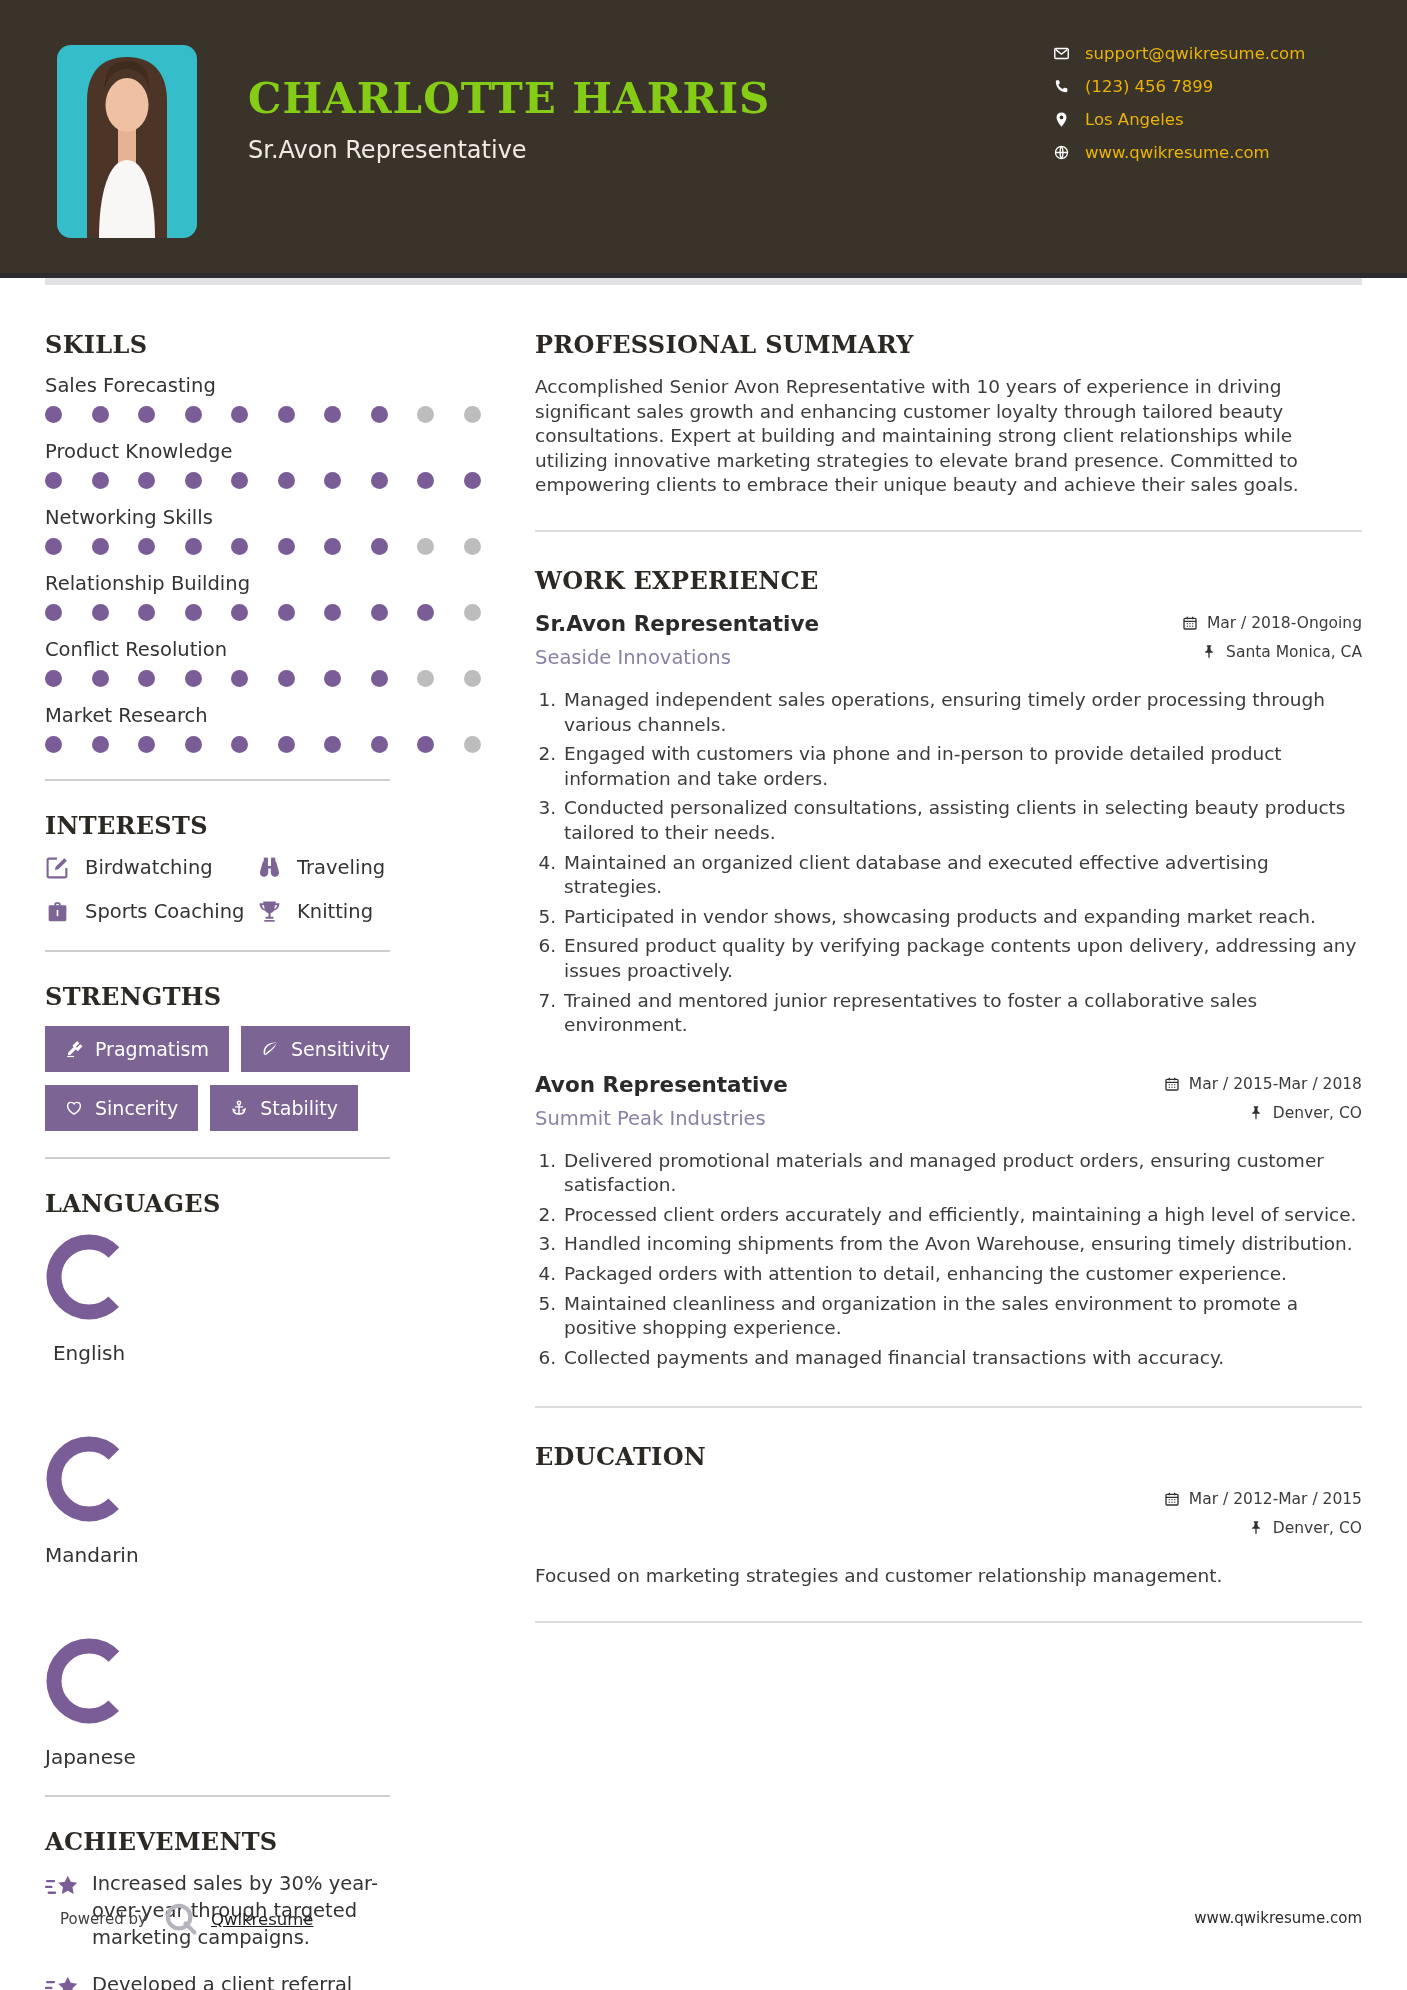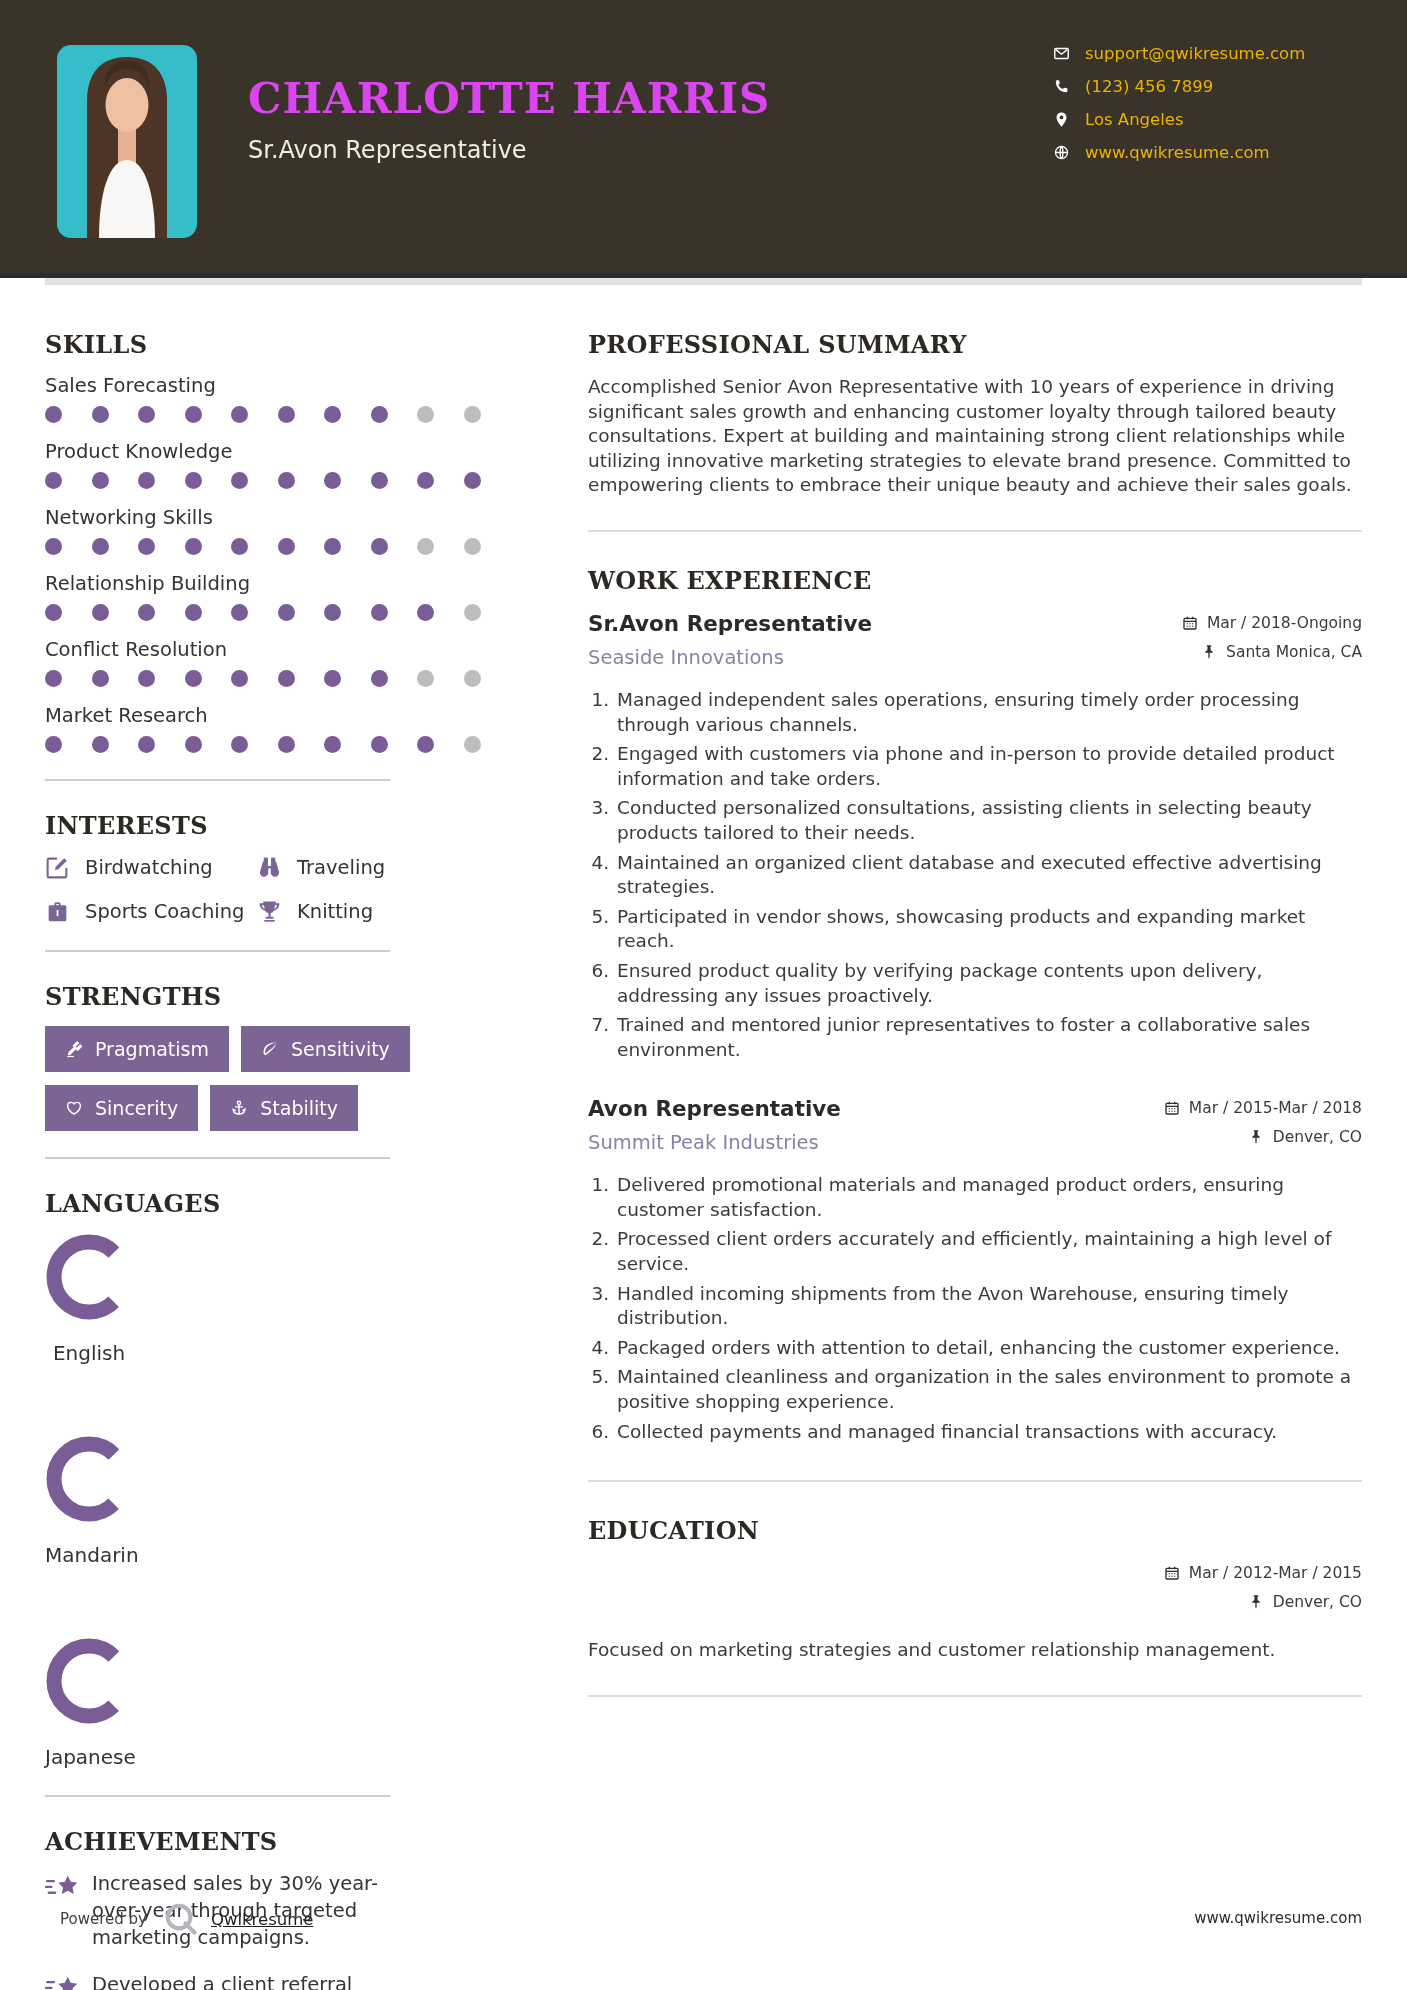--- a/index.html
+++ b/index.html
@@ -6,33 +6,33 @@
   body{width:1407px;height:1990px;position:relative;font-family:"DejaVu Sans",sans-serif;overflow:hidden;}
   .page{width:1407px;height:1990px;position:relative;background:#fff;}
 
   
   .header{height:273px;background:#3a3329;position:relative;}
   .header-line{height:5px;background:#2c2c2e;}
   .header-strip{height:7px;background:#e2e2e4;margin:0 45px;}
   .photo{position:absolute;left:57px;top:45px;width:140px;height:193px;border-radius:14px;overflow:hidden;}
   .photo svg{display:block;width:100%;height:100%;}
   .idblock{position:absolute;left:248px;top:74px;}
-  .idblock h1{margin:0;font-family:"DejaVu Serif",serif;font-weight:700;font-size:42px;letter-spacing:1px;color:#d946ef;}
+  .idblock h1{margin:0;font-family:"DejaVu Serif",serif;font-weight:700;font-size:42px;letter-spacing:1px;color:#84cc16;}
   .subtitle{margin-top:13px;font-size:24px;color:#efece4;}
   .contact{position:absolute;left:1053px;top:44px;}
   .contact-row{display:flex;align-items:center;margin-bottom:15px;height:18px;}
   .contact-row .ic{width:17px;height:17px;color:#ffffff;flex:none;}
   .contact-row .ctext{margin-left:15px;font-size:16.5px;color:#eab308;white-space:nowrap;}
 
   .ic svg{width:100%;height:100%;display:block;}
 
   
   .content{display:flex;padding:45px 45px 0 45px;align-items:flex-start;}
   .left{width:455px;flex:none;}
-  .right{flex:1;margin-left:88px;min-width:0;}
+  .right{flex:1;margin-left:35px;min-width:0;}
 
   h2.section{margin:0 0 16px 0;font-family:"DejaVu Serif",serif;font-weight:700;font-size:24px;letter-spacing:.3px;color:#2c2924;}
   .left h2.section{margin-bottom:15px;}
 
   .sdiv{border-top:2px solid #cdcdcd;width:345px;margin:26px 0 30px 0;}
   .rdiv{border-top:2px solid #dcdcdc;margin:32px 0 34px 0;}
 
   
   .skill-label{font-size:19.5px;color:#333;margin-bottom:9px;}
   .skill-dots{display:flex;gap:29.5px;margin-bottom:17px;}

